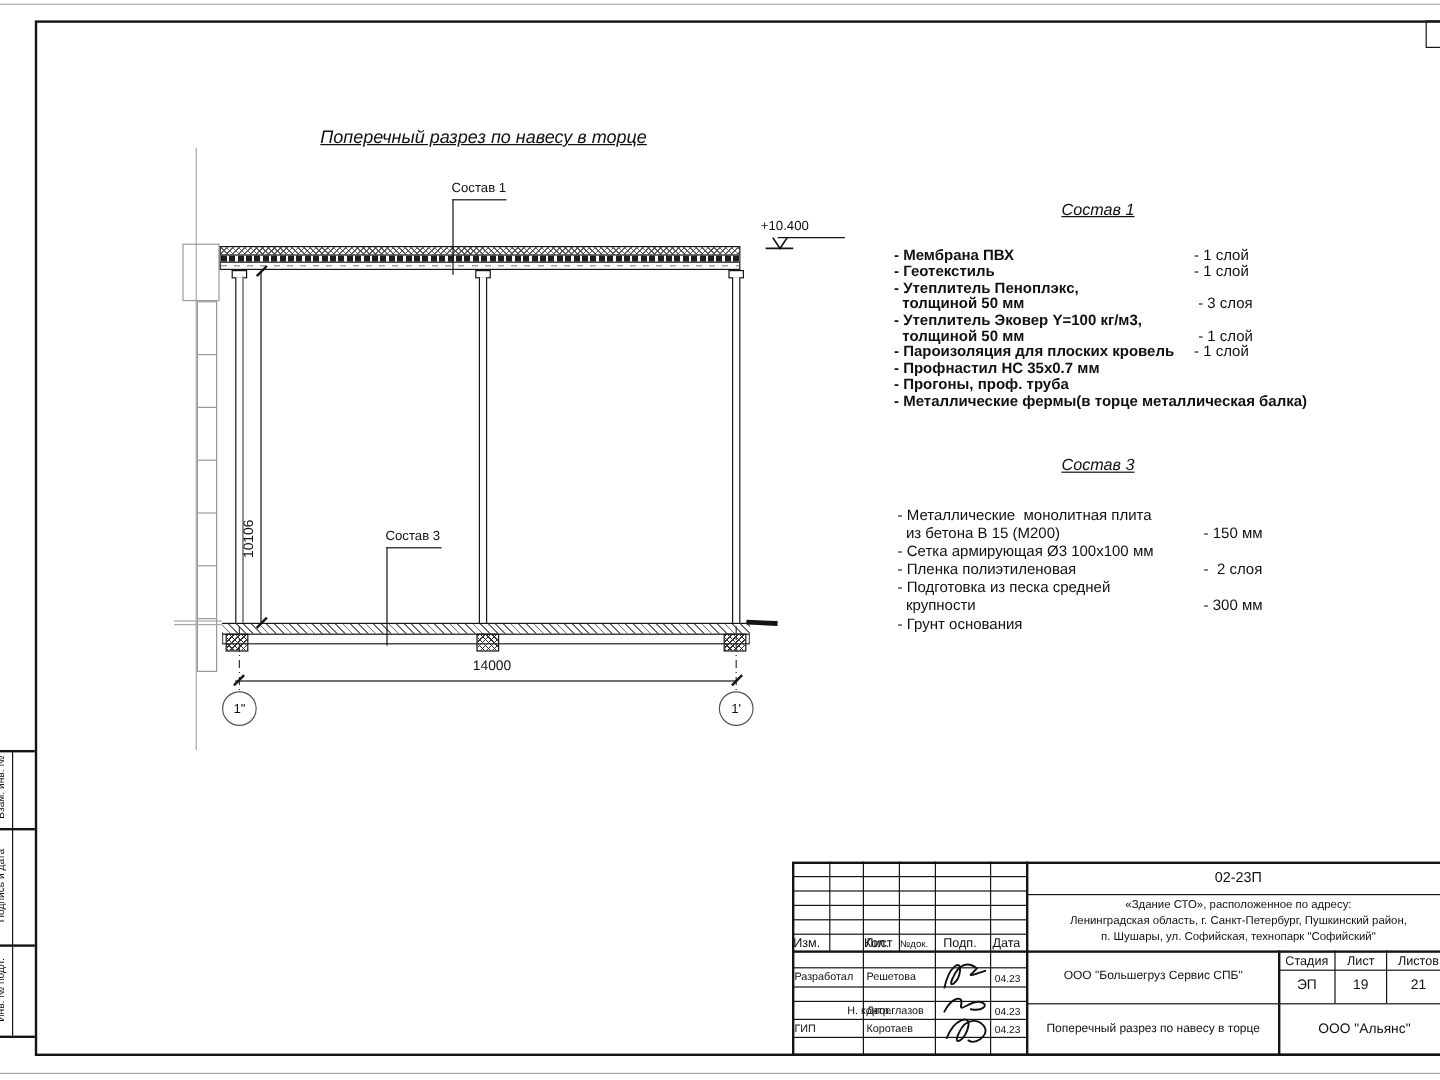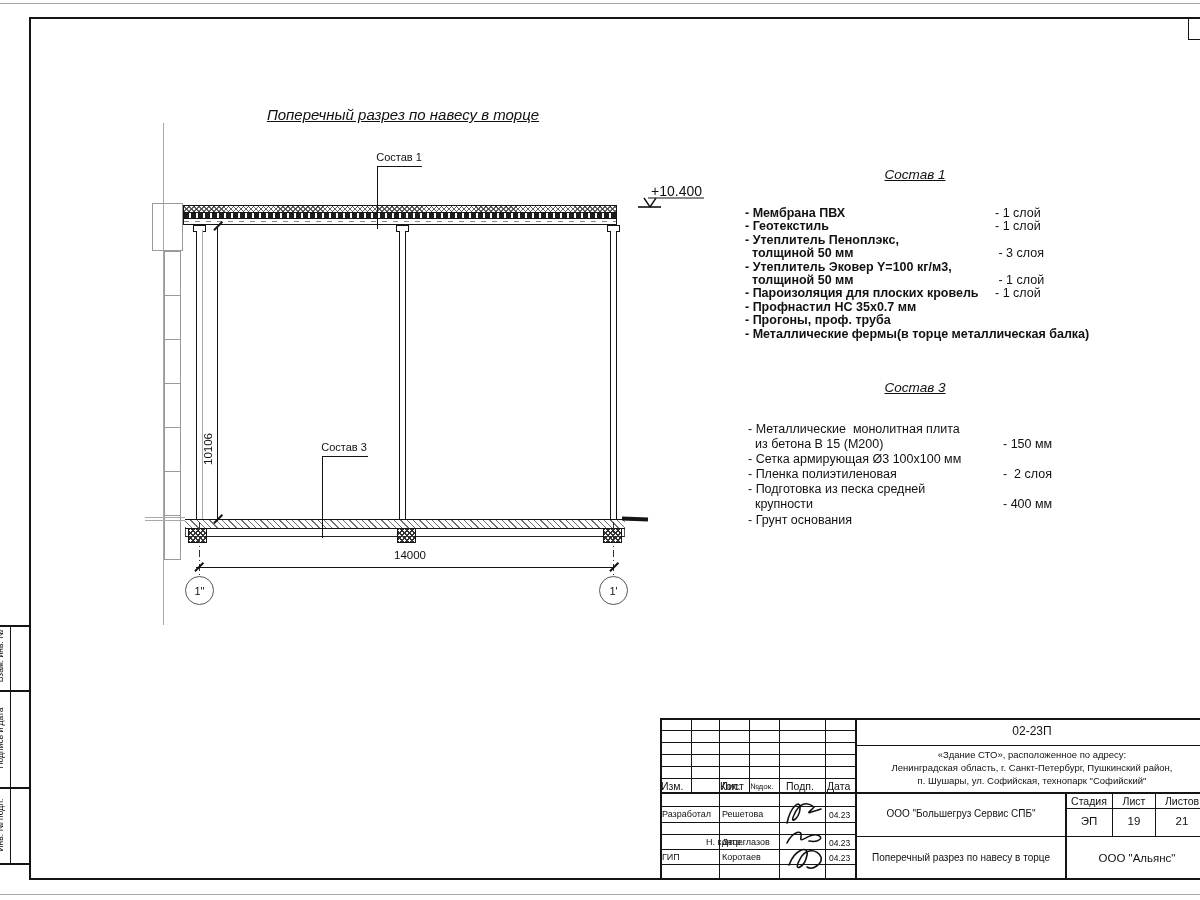--- a/index.html
+++ b/index.html
@@ -94,21 +94,21 @@
   <div id="roof">
     <div class="l1"></div>
     <div class="l2"></div>
     <div class="l3"></div>
   </div>
 
   <div class="txt ctr" style="left:359px;top:151px;width:80px;font-size:11px;">Состав 1</div>
   <div class="ln" style="left:377px;top:166px;width:45px;height:1px;"></div>
   <div class="ln" style="left:377px;top:166px;width:1px;height:63px;"></div>
 
-  <div class="txt" style="left:651px;top:183px;font-size:14px;">+10.400</div>
+  <div class="txt" style="left:634px;top:183px;font-size:11px;">+10.400</div>
   <svg style="position:absolute;left:632px;top:180px;" width="80" height="32">
     <path d="M16 18 H72" stroke="#141414" stroke-width="1.2" fill="none"></path>
     <path d="M12 18 L18 27 L24 18" stroke="#141414" stroke-width="1.4" fill="none"></path>
     <path d="M6 27 H29" stroke="#141414" stroke-width="1.6" fill="none"></path>
   </svg>
 
   <div class="cap" style="left:193px;"></div>
   <div class="cap" style="left:396px;"></div>
   <div class="cap" style="left:607px;"></div>
   <div class="col" style="left:196px;"></div>
@@ -208,21 +208,21 @@
     <div class="c-row">
         <span class="c-name">- Пленка полиэтиленовая</span>
         <span class="c-val">-  2 слоя</span>
       </div>
     <div class="c-row">
         <span class="c-name">- Подготовка из песка средней</span>
         <span class="c-val"></span>
       </div>
     <div class="c-row">
         <span class="c-name">  крупности</span>
-        <span class="c-val">- 400 мм</span>
+        <span class="c-val">- 300 мм</span>
       </div>
     <div class="c-row">
         <span class="c-name">- Грунт основания</span>
         <span class="c-val"></span>
       </div>
   </div>
 
   <div style="position:absolute;left:660px;top:718px;width:560px;height:162px;border:2px solid #141414;box-sizing:border-box;"></div>
 
   <div class="ln" style="left:691px;top:718px;width:1px;height:75px;"></div>

